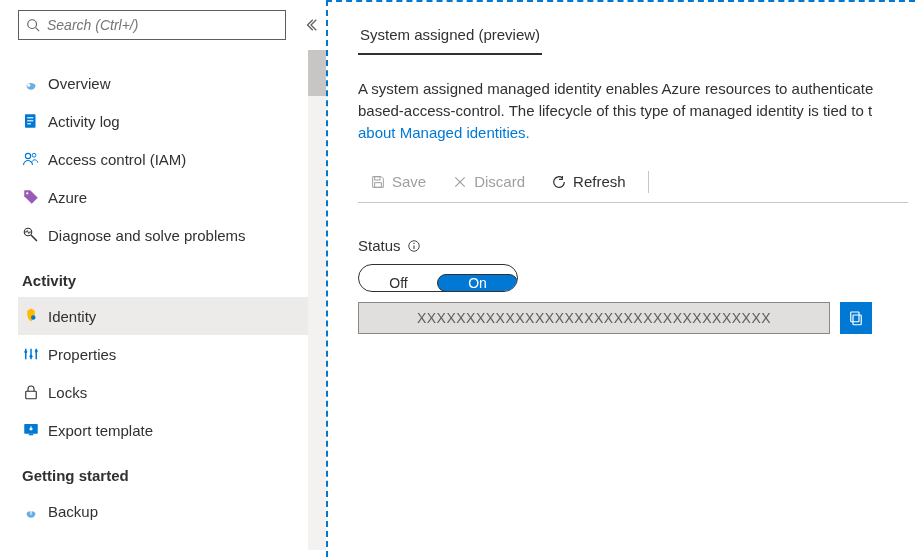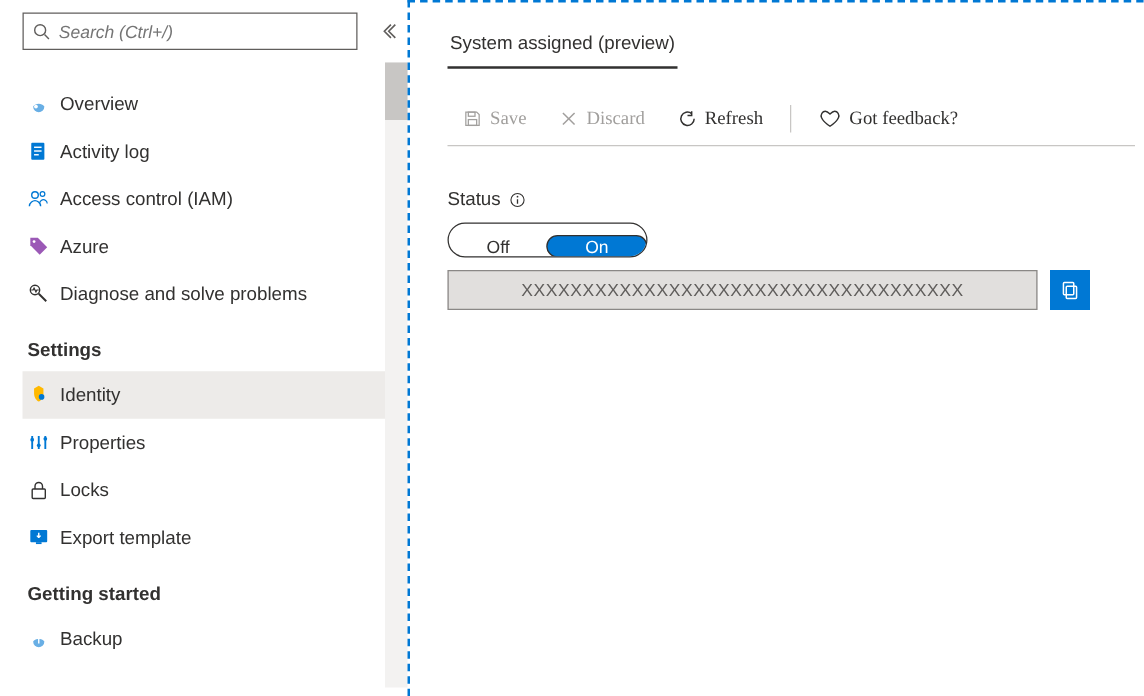--- a/index.html
+++ b/index.html
@@ -20,21 +20,21 @@
   .menu-item.selected { background:#edebe9; }
   .section-title { font-weight:600; font-size:15px; margin: 18px 0 8px 4px; }
   
   .main { flex:1; height:100%; border:2px dashed #0078d4; border-right:none; border-bottom:none; padding: 20px 0 0 30px; position:relative; }
   .tab-bar { display:flex; border-bottom:1px solid transparent; }
   .tab { padding: 4px 2px 10px 2px; font-size:15px; cursor:pointer; }
   .tab.active { border-bottom:2px solid #323130; font-weight:400; }
   .desc { margin-top:22px; font-size:15px; line-height:1.45; max-width:560px; }
   .desc a { color:#0078d4; text-decoration:none; cursor:pointer; }
   .toolbar { display:flex; align-items:center; margin-top:26px; gap:2px; }
-  .tbtn { display:flex; align-items:center; gap:6px; padding:4px 12px; font-size:15px; cursor:pointer; color:#323130;font-family:Liberation Serif, serif; }
+  .tbtn { display:flex; align-items:center; gap:6px; padding:4px 12px; font-size:15px; cursor:pointer; color:#323130; }
   .tbtn.disabled { color:#a19f9d; cursor:default; }
   .tbtn .ic { display:flex; align-items:center; }
   .sep { width:1px; height:22px; background:#c8c6c4; margin:0 8px; }
   .hr { border:none; border-top:1px solid #c8c6c4; margin-top:8px; width:550px; }
   .field-label { display:flex; align-items:center; gap:6px; font-size:15px; margin-top:34px; }
   .info-ic { display:inline-flex; }
   .toggle { display:flex; width:160px; height:28px; border:1px solid #323130; border-radius:14px; overflow:hidden; margin-top:10px;align-items:flex-end; }
   .toggle .opt { flex:1; display:flex; align-items:center; justify-content:center; font-size:14px; cursor:pointer; }
   .toggle .opt.on { background:#0078d4; color:#fff; border-radius:14px; margin:-1px; border:1px solid #323130;}
   .objid-row { display:flex; align-items:center; margin-top:10px; gap:10px; }
@@ -115,21 +115,21 @@
         <span class="icn">
           <svg width="18" height="18" viewBox="0 0 24 24">
               <circle cx="8" cy="8" r="5" fill="none" stroke="#323130" stroke-width="1.5"></circle>
               <path d="M4 8h2l1-2 2 4 1-2h2" fill="none" stroke="#323130" stroke-width="1.3"></path>
               <line x1="12" y1="12" x2="20" y2="20" stroke="#323130" stroke-width="2"></line>
             </svg>
         </span>
         <span class="label">Diagnose and solve problems</span>
       </div>
 
-      <div class="section-title">Settings</div>
+      <div class="section-title">Activity</div>
 
       <div class="menu-item selected">
         <span class="icn">
           <svg width="18" height="18" viewBox="0 0 24 24">
               <path d="M12 2l5 3v5c0 5-3 8-5 9-2-1-5-4-5-9V5z" fill="#ffb900"></path>
               <circle cx="15" cy="14" r="3" fill="#0078d4"></circle>
             </svg>
         </span>
         <span class="label">Identity</span>
       </div>
@@ -178,20 +178,25 @@
         <span class="label">Backup</span>
       </div>
     </div>
   </div>
 
   <div class="main">
     <div class="tab-bar">
       <div class="tab active">System assigned (preview)</div>
     </div>
 
+    <div class="desc">
+      <span>A system assigned managed identity enables Azure resources to authenticate </span><br>
+      <span>based-access-control. The lifecycle of this type of managed identity is tied to t</span><br>
+      <a>about Managed identities.</a>
+    </div>
 
     <div class="toolbar">
       <div class="tbtn disabled">
         <span class="ic">
           <svg width="16" height="16" viewBox="0 0 24 24">
               <path d="M4 4h13l3 3v13H4z" fill="none" stroke="#a19f9d" stroke-width="1.5"></path>
               <rect x="7" y="4" width="8" height="5" fill="none" stroke="#a19f9d" stroke-width="1.5"></rect>
               <rect x="7" y="13" width="10" height="7" fill="none" stroke="#a19f9d" stroke-width="1.5"></rect>
             </svg>
         </span>
@@ -209,28 +214,20 @@
       <div class="tbtn">
         <span class="ic">
           <svg width="16" height="16" viewBox="0 0 24 24">
               <path d="M20 12a8 8 0 1 1-3-6.2" fill="none" stroke="#323130" stroke-width="1.8"></path>
               <path d="M17 3v5h-5" fill="none" stroke="#323130" stroke-width="1.8"></path>
             </svg>
         </span>
         <span>Refresh</span>
       </div>
       <div class="sep"></div>
-      <div class="tbtn">
-        <span class="ic">
-          <svg width="18" height="18" viewBox="0 0 24 24">
-              <path d="M12 20s-7-4.5-9-9c-1.5-3.5 1-7 4-7 2 0 3.5 1.5 5 3 1.5-1.5 3-3 5-3 3 0 5.5 3.5 4 7-2 4.5-9 9-9 9z" fill="none" stroke="#323130" stroke-width="1.5"></path>
-            </svg>
-        </span>
-        <span>Got feedback?</span>
-      </div>
     </div>
     <hr class="hr">
 
     <div class="field-label">
       <span>Status</span>
       <span class="info-ic">
         <svg width="14" height="14" viewBox="0 0 24 24">
             <circle cx="12" cy="12" r="9" fill="none" stroke="#323130" stroke-width="1.5"></circle>
             <line x1="12" y1="11" x2="12" y2="17" stroke="#323130" stroke-width="1.8"></line>
             <circle cx="12" cy="7.5" r="1.2" fill="#323130"></circle>

